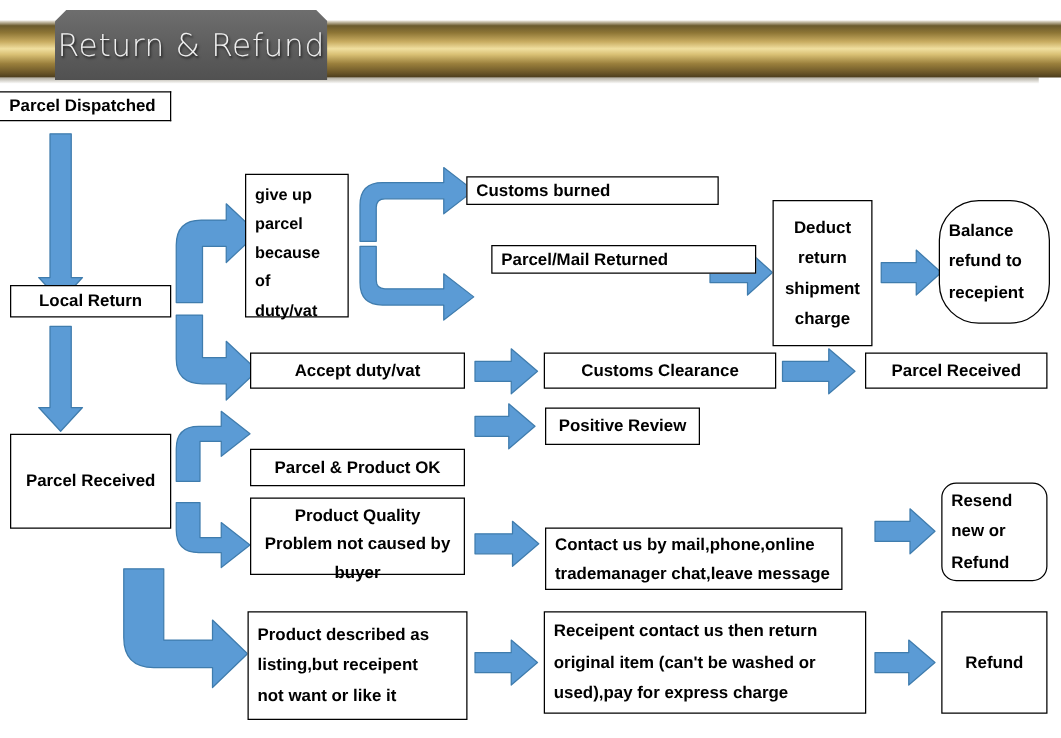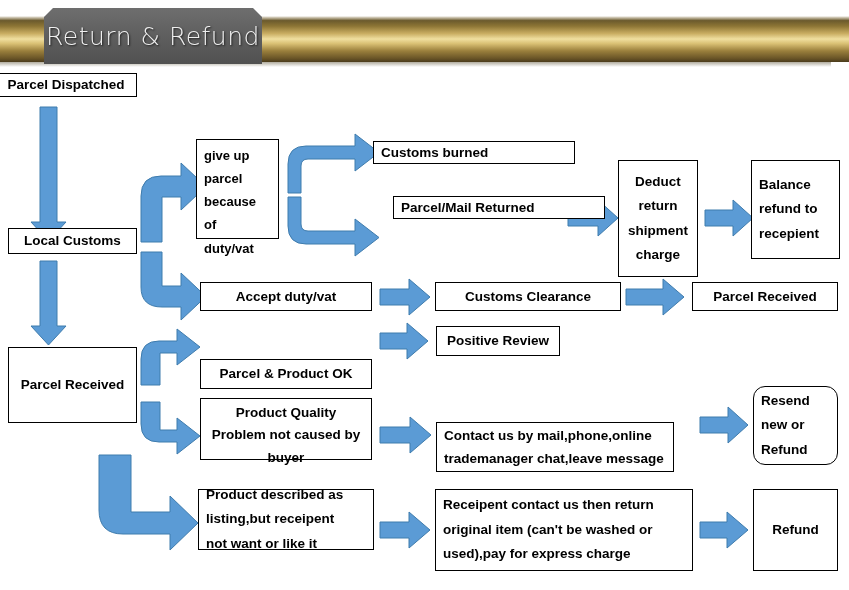--- a/index.html
+++ b/index.html
@@ -165,24 +165,24 @@
     <path class="arrow-shape" d="M 380,522 L 409,522 L 409,512 L 430,530 L 409,548 L 409,538 L 380,538 Z"></path>
 
     <path class="arrow-shape" d="M 700,522 L 727,522 L 727,512 L 748,530 L 727,548 L 727,538 L 700,538 Z"></path>
   </svg>
 
   <div class="node center" id="node-parcel-dispatched" style="left:-4px; top:73px; width:141px; height:24px;">
     <span>Parcel Dispatched</span>
   </div>
 
   <div class="node center" style="left:8px; top:228px; width:129px; height:26px;">
-    <span>Local Customs</span>
-  </div>
-
-  <div class="node left topalign" style="left:196px; top:139px; width:83px; height:100px; font-size:13px; line-height:1.78;">
+    <span>Local Return</span>
+  </div>
+
+  <div class="node left topalign" style="left:196px; top:139px; width:83px; height:115px; font-size:13px; line-height:1.78;">
     <span>
       <span>give up</span><br>
       <span>parcel</span><br>
       <span>because</span><br>
       <span>of</span><br>
       <span>duty/vat</span>
     </span>
   </div>
 
   <div class="node left" style="left:373px; top:141px; width:202px; height:23px;">
@@ -195,21 +195,21 @@
 
   <div class="node center" style="left:618px; top:160px; width:80px; height:117px; line-height:1.78;">
     <span>
       <span>Deduct</span><br>
       <span>return</span><br>
       <span>shipment</span><br>
       <span>charge</span>
     </span>
   </div>
 
-  <div class="node left" style="left:751px; top:160px; width:89px; height:99px; line-height:1.78;">
+  <div class="node left" style="left:751px; top:160px; width:89px; height:99px; line-height:1.78;border-radius:32px;">
     <span>
       <span>Balance</span><br>
       <span>refund to</span><br>
       <span>recepient</span>
     </span>
   </div>
 
   <div class="node center" style="left:200px; top:282px; width:172px; height:29px;">
     <span>Accept duty/vat</span>
   </div>
@@ -250,21 +250,21 @@
   </div>
 
   <div class="node left" style="left:753px; top:386px; width:85px; height:79px; line-height:1.78;border-radius:12px;">
     <span>
       <span>Resend</span><br>
       <span>new or</span><br>
       <span>Refund</span>
     </span>
   </div>
 
-  <div class="node left" style="left:198px; top:489px; width:176px; height:61px; line-height:1.82;">
+  <div class="node left" style="left:198px; top:489px; width:176px; height:87px; line-height:1.82;">
     <span>
       <span>Product described as</span><br>
       <span>listing,but receipent</span><br>
       <span>not want or like it</span>
     </span>
   </div>
 
   <div class="node left" style="left:435px; top:489px; width:258px; height:82px; line-height:1.82;">
     <span>
       <span>Receipent contact us then return</span><br>

